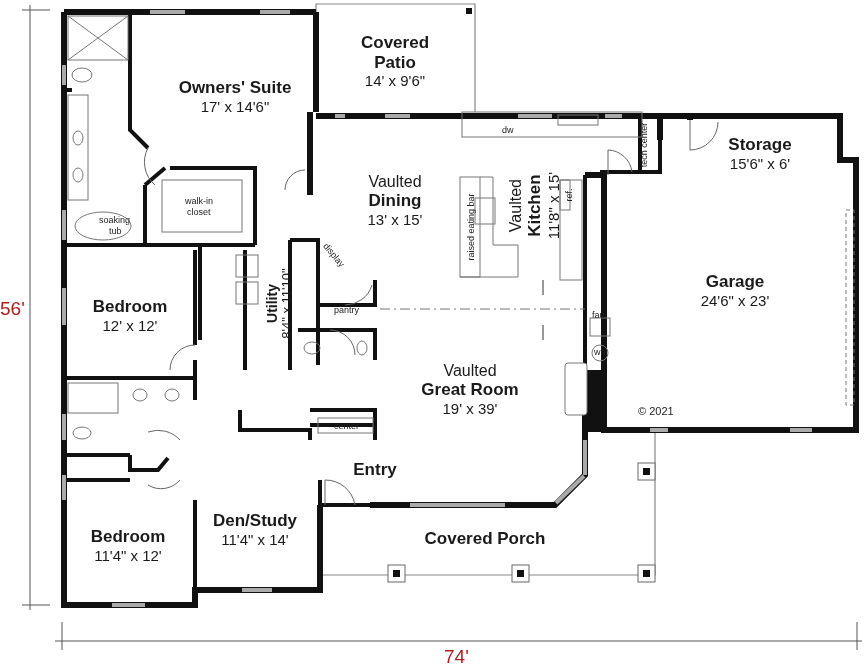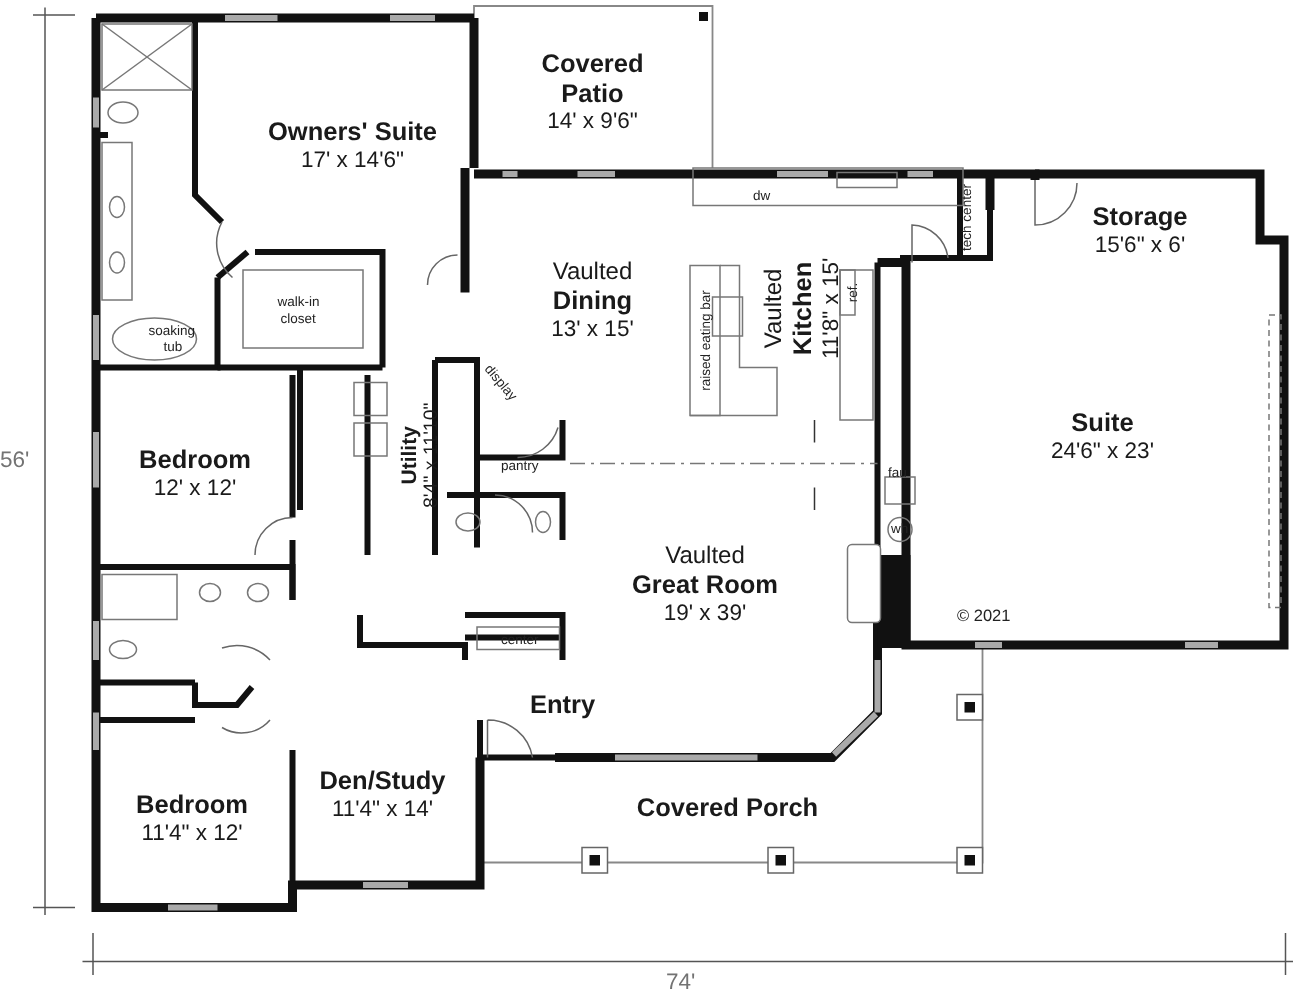--- a/index.html
+++ b/index.html
@@ -3,21 +3,21 @@
 <meta charset="utf-8">
 <style>
   html, body { margin: 0; padding: 0; background: #ffffff; }
   body { width: 864px; height: 664px; position: relative; overflow: hidden; font-family: "Liberation Sans", sans-serif; color: #1a1a1a; }
   #plan { position: absolute; left: 0; top: 0; width: 864px; height: 664px; }
   .lbl { position: absolute; text-align: center; line-height: 1.15; white-space: nowrap; }
   .lbl .n { font-weight: bold; font-size: 17px; display: block; }
   .lbl .nr { font-size: 16px; display: block; }
   .lbl .d { font-size: 15px; display: block; }
   .small { position: absolute; font-size: 9px; color: #222; white-space: nowrap; }
-  .dim { position: absolute; font-size: 15px; color: #737373; }
+  .dim { position: absolute; font-size: 19px; color: #b91c1c; }
   .vert { transform: rotate(-90deg); transform-origin: center center; }
 </style>
 </head>
 <body>
 
 <svg id="plan" width="864" height="664" viewBox="0 0 864 664" xmlns="http://www.w3.org/2000/svg">
 
   <g stroke="#555" stroke-width="1" fill="none">
     <line x1="30" y1="5" x2="30" y2="610"></line>
     <line x1="22" y1="10" x2="50" y2="10"></line>
@@ -197,21 +197,21 @@
   <span class="n">Kitchen</span>
   <span class="d">11'8" x 15'</span>
 </div>
 
 <div class="lbl" style="left:700px; top:135px; width:120px;">
   <span class="n">Storage</span>
   <span class="d">15'6" x 6'</span>
 </div>
 
 <div class="lbl" style="left:670px; top:272px; width:130px;">
-  <span class="n">Suite</span>
+  <span class="n">Garage</span>
   <span class="d">24'6" x 23'</span>
 </div>
 
 <div class="lbl" style="left:80px; top:297px; width:100px;">
   <span class="n">Bedroom</span>
   <span class="d">12' x 12'</span>
 </div>
 
 <div class="lbl vert" style="left:225px; top:288px; width:110px;">
   <span class="n" style="font-size:14px">Utility</span>

